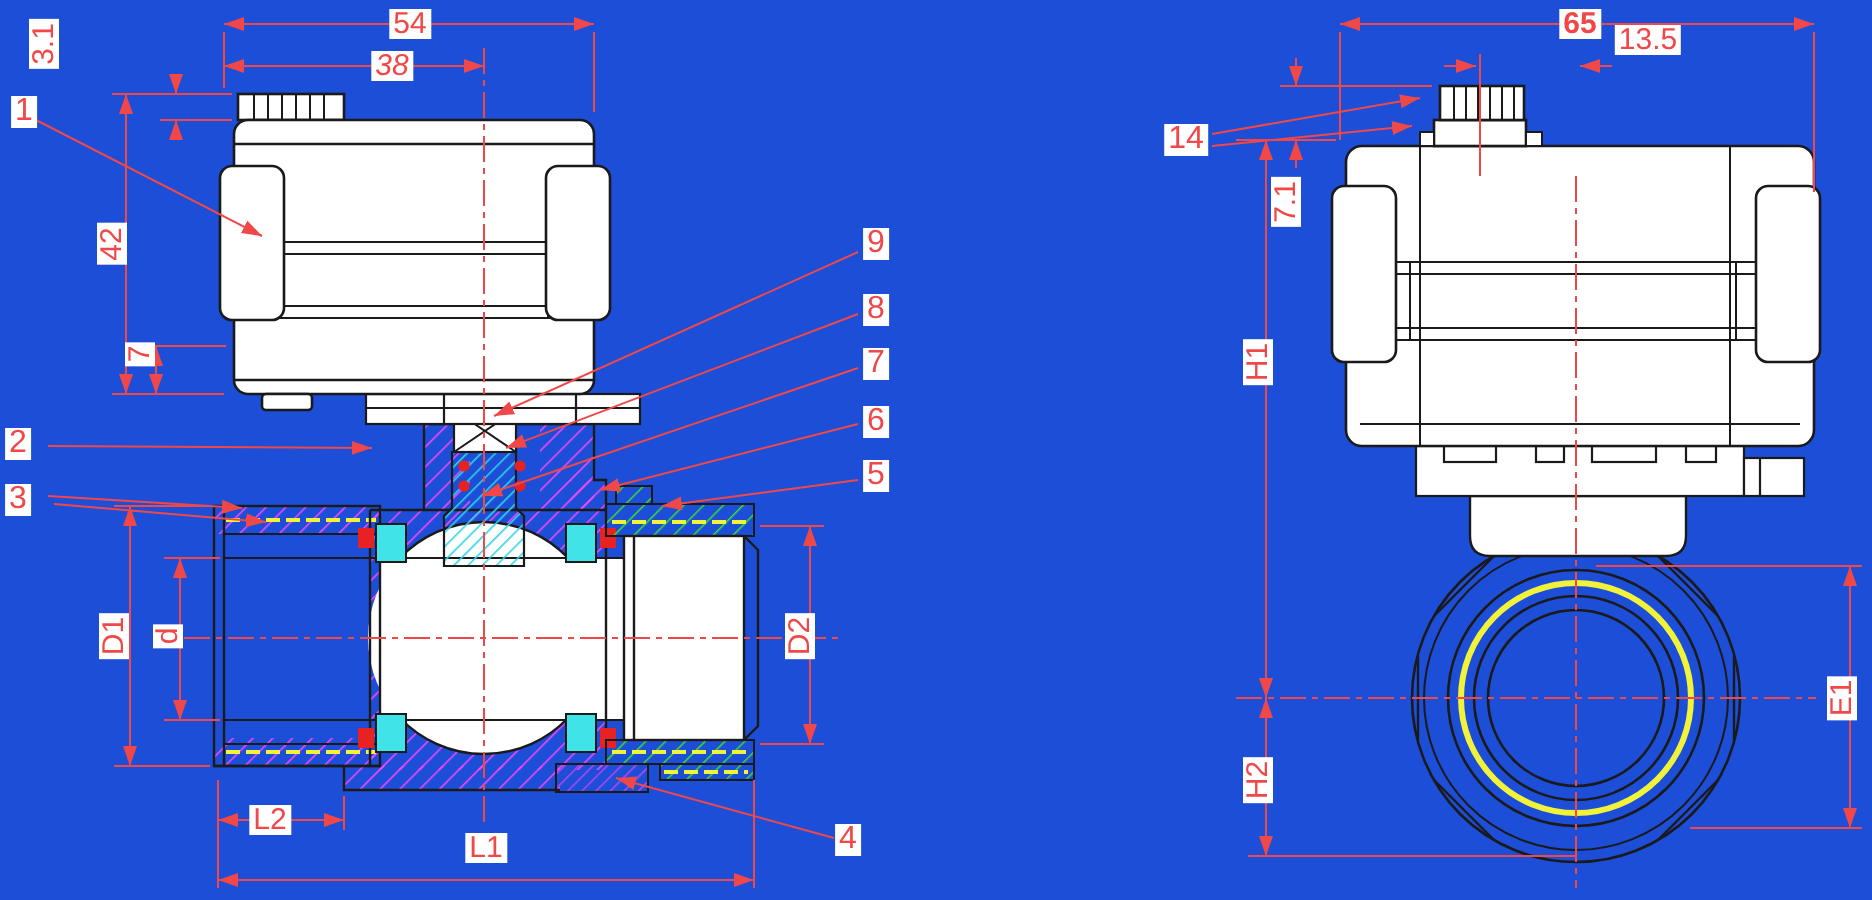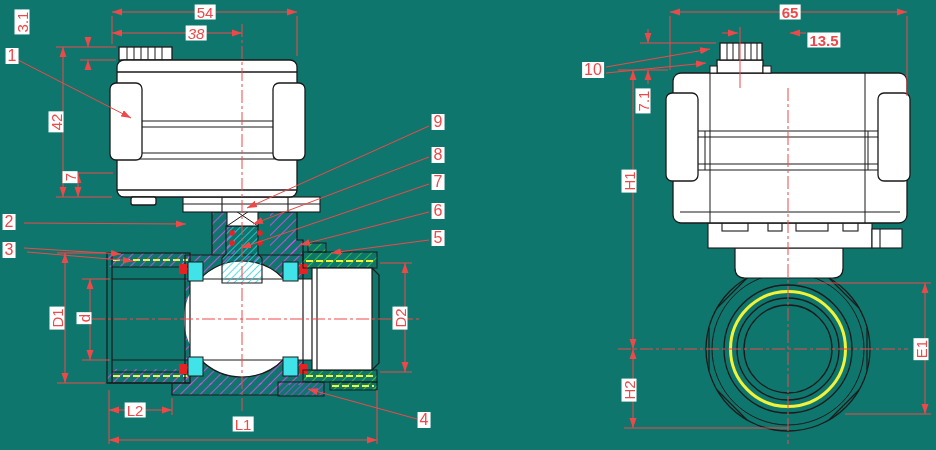--- a/index.html
+++ b/index.html
@@ -1,16 +1,16 @@
 <!DOCTYPE html>
 <html><head>
 <meta charset="utf-8">
 <style>
   html,body{margin:0;padding:0;background:#ffffff;}
-  #stage{position:relative;width:936px;height:450px;background:#0f766e;overflow:hidden;
+  #stage{position:relative;width:936px;height:450px;background:#1d4ed8;overflow:hidden;
          font-family:"Liberation Sans",sans-serif;}
   #cad{position:absolute;left:0;top:0;}
   .lbl{position:absolute;color:#f04848;font:15px "Liberation Sans",sans-serif;
        background:#fff;padding:0 2px;transform:translate(-50%,-50%);
        white-space:nowrap;line-height:1;z-index:5;}
   .rot{transform:translate(-50%,-50%) rotate(-90deg);}
   .co{font-size:16px;}
 </style>
 </head>
 <body>
@@ -321,20 +321,20 @@
 <span class="lbl co" style="left:9px;top:222px;">2</span>
 <span class="lbl co" style="left:9px;top:250px;">3</span>
 <span class="lbl co" style="left:424px;top:420px;">4</span>
 <span class="lbl co" style="left:438px;top:238px;">5</span>
 <span class="lbl co" style="left:438px;top:211px;">6</span>
 <span class="lbl co" style="left:438px;top:182px;">7</span>
 <span class="lbl co" style="left:438px;top:155px;">8</span>
 <span class="lbl co" style="left:438px;top:122px;">9</span>
 
 <span class="lbl" style="left:790px;top:12px;font-weight:bold;">65</span>
-<span class="lbl" style="left:824px;top:40px;font-weight:bold;">13.5</span>
+<span class="lbl" style="left:824px;top:20px;">13.5</span>
 <span class="lbl rot" style="left:643px;top:101px;">7.1</span>
 <span class="lbl rot" style="left:629px;top:181px;">H1</span>
 <span class="lbl rot" style="left:629px;top:390px;">H2</span>
 <span class="lbl rot" style="left:921px;top:349px;">E1</span>
-<span class="lbl co" style="left:593px;top:70px;">10</span>
+<span class="lbl co" style="left:593px;top:70px;">14</span>
 
 </div>
 
 </body></html>

